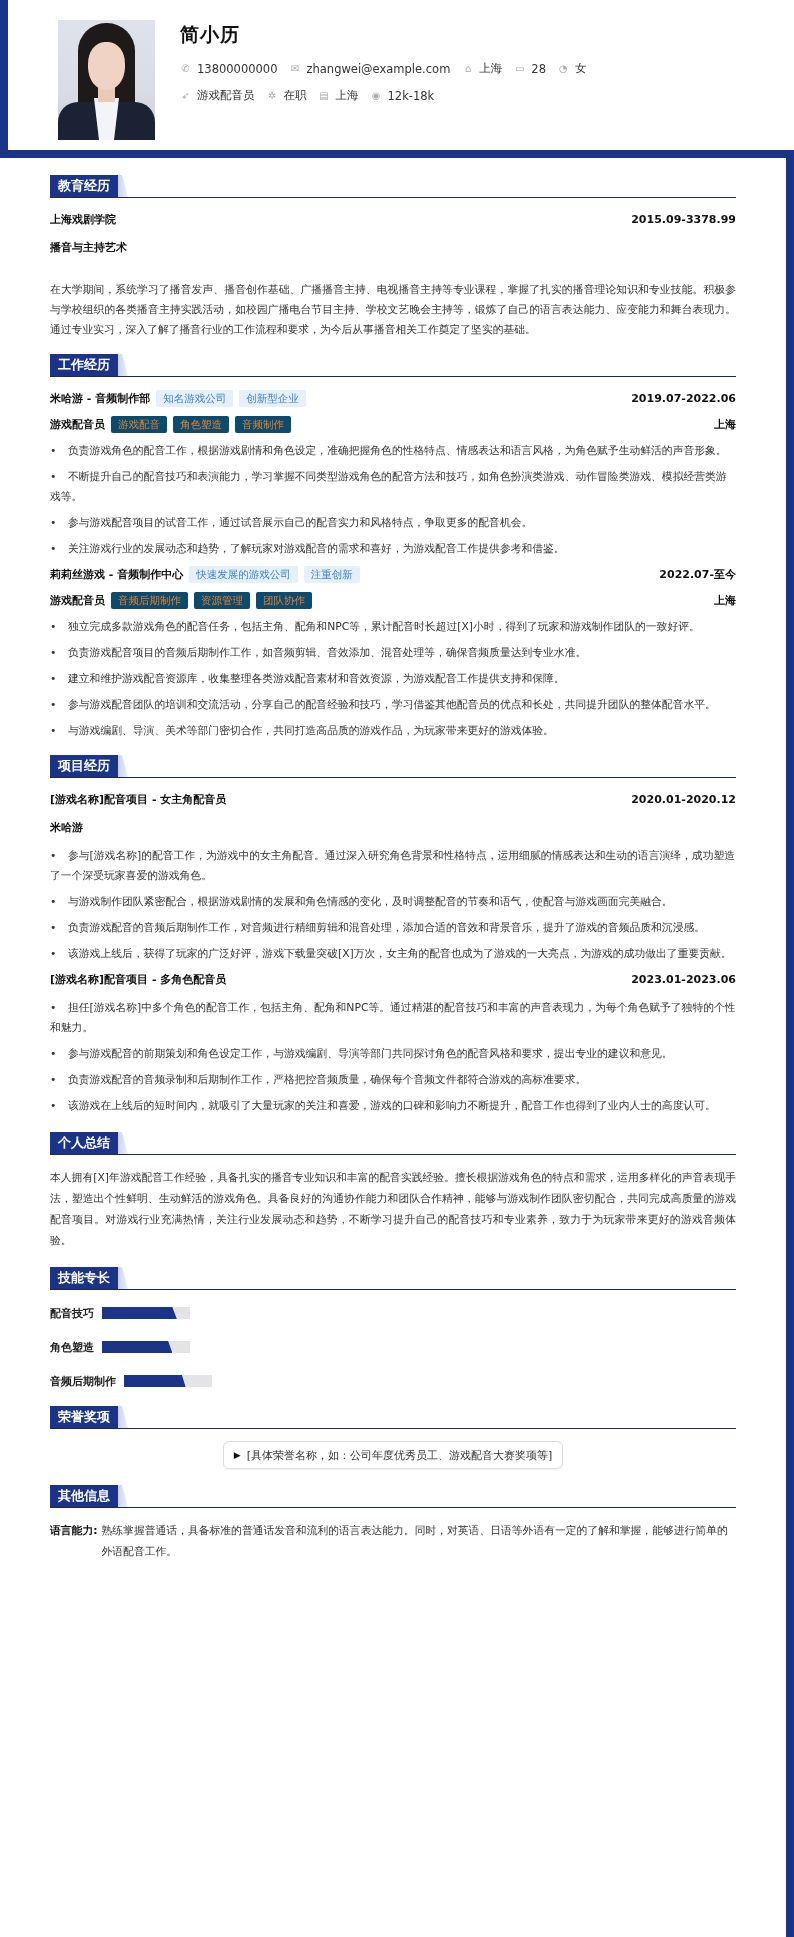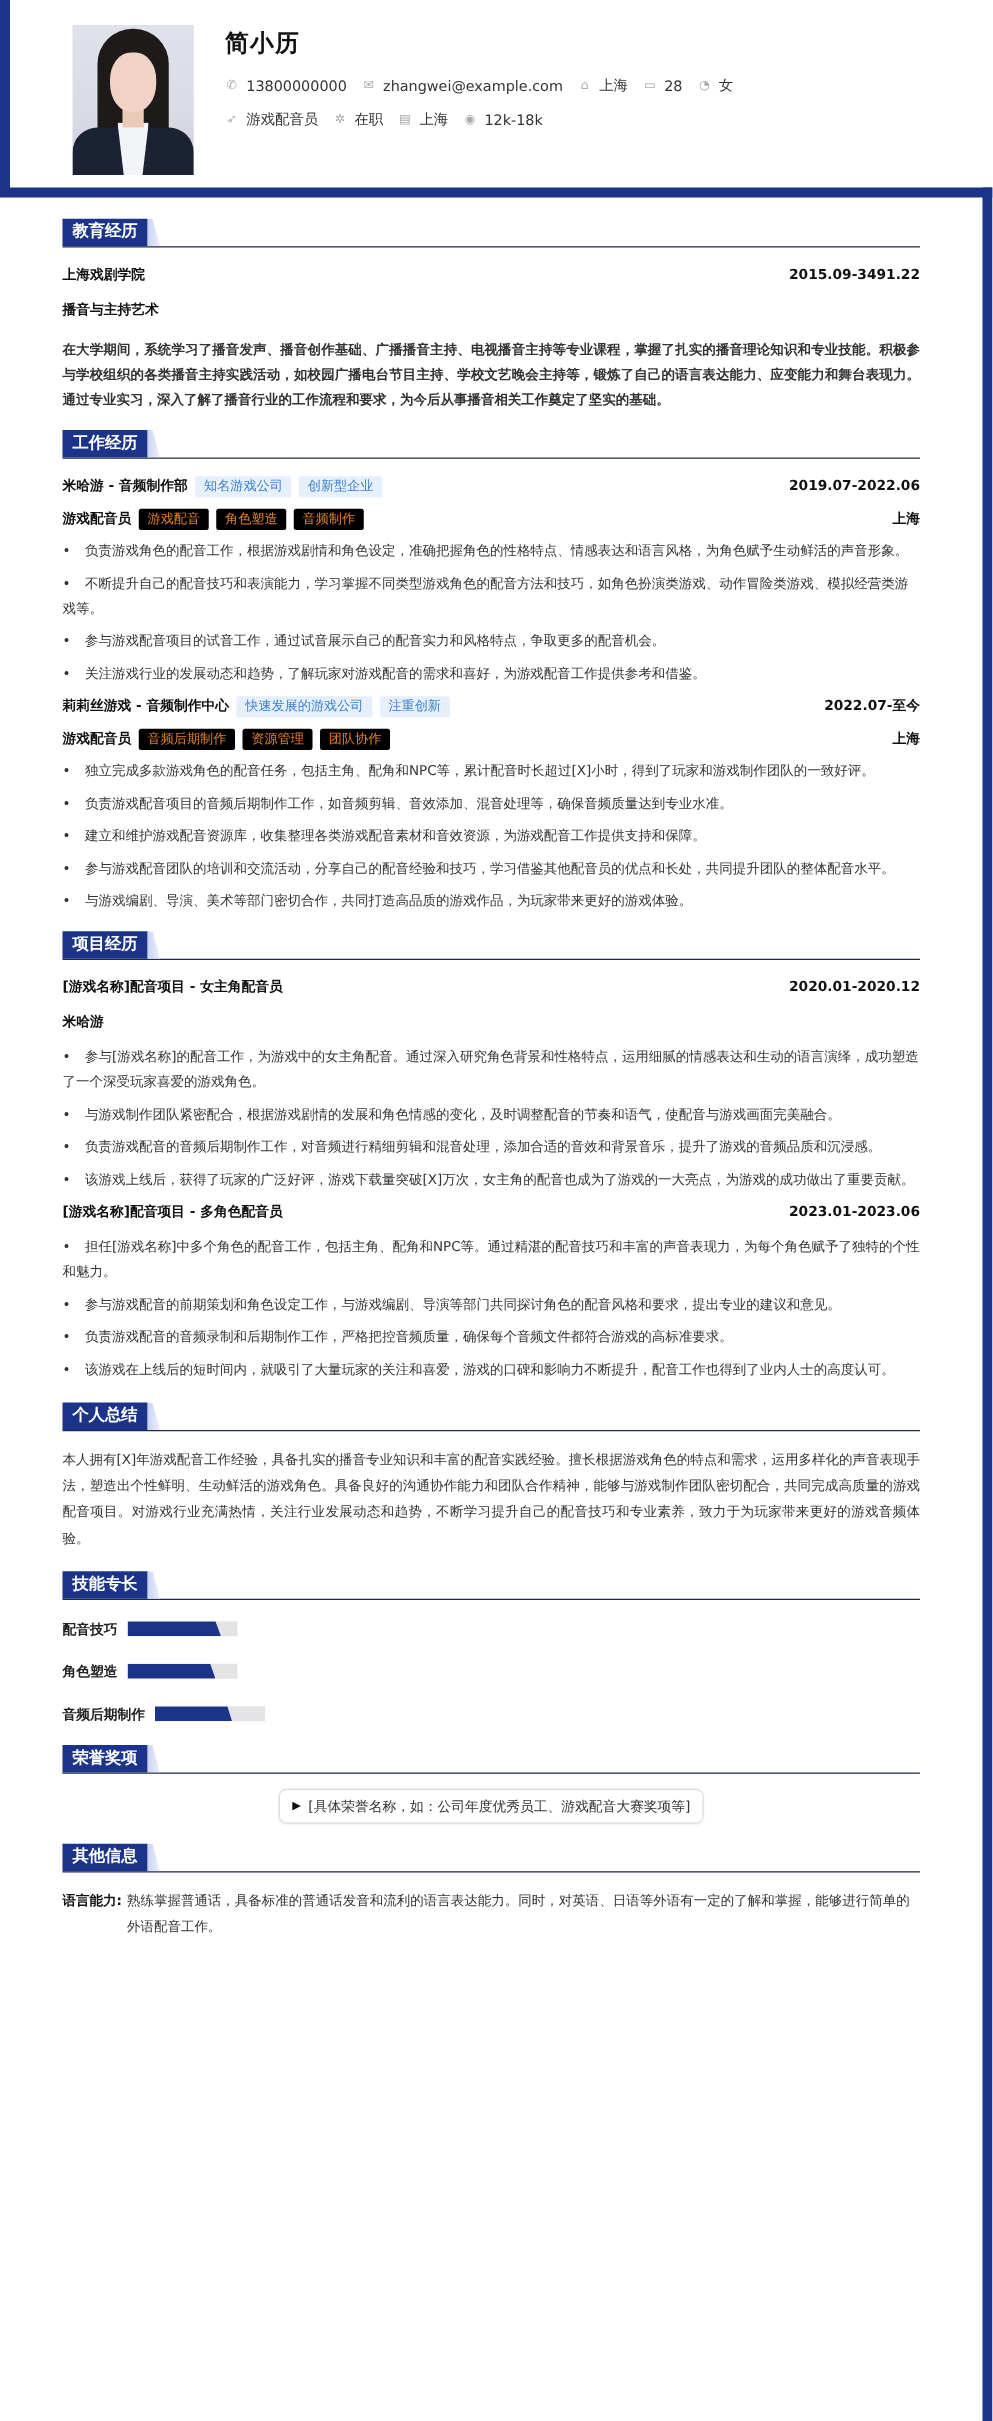--- a/index.html
+++ b/index.html
@@ -53,21 +53,21 @@
   .row-between { display: flex; justify-content: space-between; align-items: center; }
   .bold { font-weight: bold; color: #111; }
   .line { font-size: 11px; height: 20px; line-height: 20px; }
   .mt { margin-top: 6px; }
   .para { font-size: 10.8px; line-height: 20px; color: #333; text-align: justify; }
   .tag {
     display: inline-block; font-size: 10.5px; padding: 0 7px; height: 17px; line-height: 17px;
     margin-left: 6px; border-radius: 2px; font-weight: normal;
   }
   .tag.blue { background: #e6f0fb; color: #3c7fd0; }
-  .tag.orange { background: #000000; color: #e2802a; }
+  .tag.orange { background: #0c4a6e; color: #e2802a; }
   ul.bullets { list-style: none; margin-top: 4px; }
   ul.bullets li { position: relative; padding-left: 0; font-size: 10.8px; line-height: 20px; color: #333; margin-bottom: 6px; text-indent: 0; }
   ul.bullets li .dot { display: inline-block; width: 18px; color: #333; }
 
   .skills { display: flex; flex-wrap: wrap; flex-direction: column; }
   .skill { width: 50%; display: flex; align-items: center; height: 22px; margin-bottom: 12px; }
   .skill-label { font-size: 11px; font-weight: bold; color: #222; margin-right: 8px; }
   .skill-bar { position: relative; width: 88px; height: 12px; background: #e4e4e6; overflow: hidden; }
   .skill-fill { position: absolute; left: 0; top: 0; height: 12px; background: #1b3388; clip-path: polygon(0 0, 94% 0, 100% 100%, 0 100%); }
 
@@ -141,24 +141,24 @@
 </div>
 
 <div class="main">
 
   <div class="section" style="margin-top:17px;">
     <div class="sec-head">
       <div class="sec-title">教育经历</div>
     </div>
     <div class="row-between line">
       <span class="bold">上海戏剧学院</span>
-      <span class="bold">2015.09-3491.22</span>
+      <span class="bold">2015.09-3378.99</span>
     </div>
     <div class="line bold mt" style="margin-top:8px;">播音与主持艺术</div>
-    <div class="para" style="margin-top:12px;font-weight:bold;">在大学期间，系统学习了播音发声、播音创作基础、广播播音主持、电视播音主持等专业课程，掌握了扎实的播音理论知识和专业技能。积极参与学校组织的各类播音主持实践活动，如校园广播电台节目主持、学校文艺晚会主持等，锻炼了自己的语言表达能力、应变能力和舞台表现力。通过专业实习，深入了解了播音行业的工作流程和要求，为今后从事播音相关工作奠定了坚实的基础。</div>
+    <div class="para" style="margin-top:22px;">在大学期间，系统学习了播音发声、播音创作基础、广播播音主持、电视播音主持等专业课程，掌握了扎实的播音理论知识和专业技能。积极参与学校组织的各类播音主持实践活动，如校园广播电台节目主持、学校文艺晚会主持等，锻炼了自己的语言表达能力、应变能力和舞台表现力。通过专业实习，深入了解了播音行业的工作流程和要求，为今后从事播音相关工作奠定了坚实的基础。</div>
   </div>
 
   <div class="section" style="margin-top:14px;">
     <div class="sec-head">
       <div class="sec-title">工作经历</div>
     </div>
     <div id="work-items">
         <div>
           <div class="row-between line">
             <span class="bold"><span class="bold">米哈游 - 音频制作部</span><span class="tag blue">知名游戏公司</span><span class="tag blue">创新型企业</span></span>

